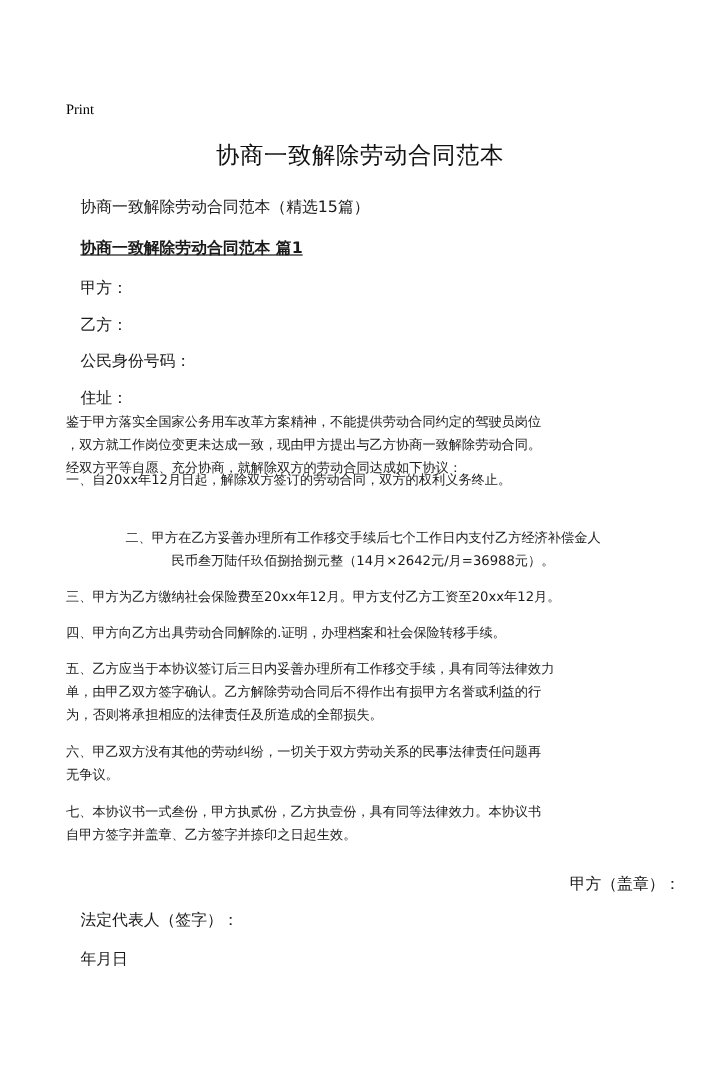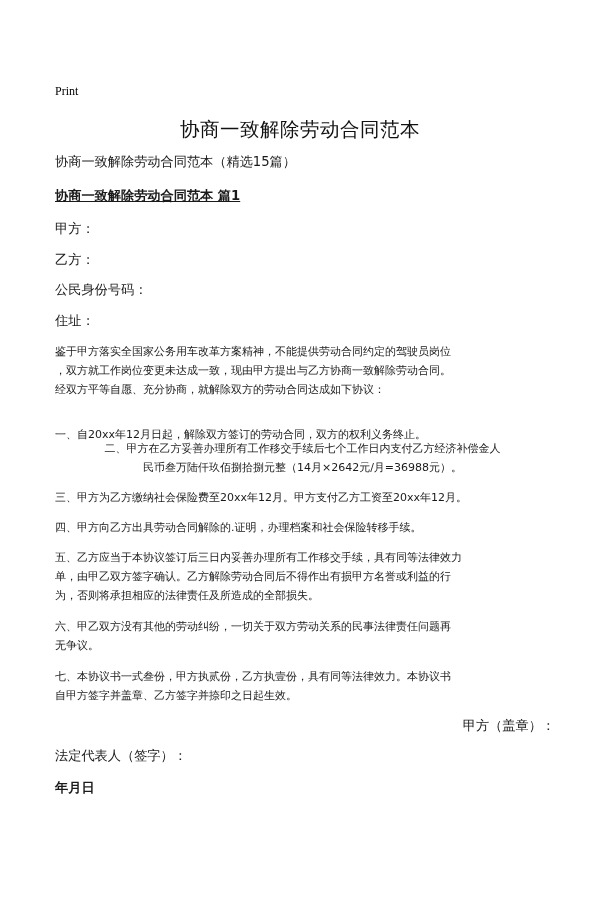--- a/index.html
+++ b/index.html
@@ -42,21 +42,21 @@
       color: #111;
       margin: 0;
     }
     .line {
       position: absolute;
       left: 55px;
       width: 500px;
       font-size: 13.2px;
       line-height: 19px;
       color: #1a1a1a;
-      margin: 0;
+      margin: 12px;
       white-space: nowrap;
     }
     .para {
       position: absolute;
       left: 55px;
       width: 495px;
       font-size: 11px;
       line-height: 19px;
       color: #1a1a1a;
       margin: 0;
@@ -87,21 +87,21 @@
   <p class="line" style="top:250px;">乙方：</p>
   <p class="line" style="top:280px;">公民身份号码：</p>
   <p class="line" style="top:311px;">住址：</p>
 
   <div class="para" style="top:342px;">
     <span class="row">鉴于甲方落实全国家公务用车改革方案精神，不能提供劳动合同约定的驾驶员岗位</span>
     <span class="row">，双方就工作岗位变更未达成一致，现由甲方提出与乙方协商一致解除劳动合同。</span>
     <span class="row">经双方平等自愿、充分协商，就解除双方的劳动合同达成如下协议：</span>
   </div>
 
-  <div class="para" style="top:425px;">
+  <div class="para" style="top:390px;">
     <span class="row">一、自20xx年12月日起，解除双方签订的劳动合同，双方的权利义务终止。</span>
   </div>
 
   <div class="para" style="top:439px;text-align:center;">
     <span class="row">二、甲方在乙方妥善办理所有工作移交手续后七个工作日内支付乙方经济补偿金人</span>
     <span class="row">民币叁万陆仟玖佰捌拾捌元整（14月×2642元/月=36988元）。</span>
   </div>
 
   <div class="para" style="top:488px;">
     <span class="row">三、甲方为乙方缴纳社会保险费至20xx年12月。甲方支付乙方工资至20xx年12月。</span>
@@ -122,15 +122,15 @@
     <span class="row">无争议。</span>
   </div>
 
   <div class="para" style="top:667px;">
     <span class="row">七、本协议书一式叁份，甲方执贰份，乙方执壹份，具有同等法律效力。本协议书</span>
     <span class="row">自甲方签字并盖章、乙方签字并捺印之日起生效。</span>
   </div>
 
   <p class="line" style="top:716px;text-align:right;">甲方（盖章）：</p>
   <p class="line" style="top:746px;">法定代表人（签字）：</p>
-  <p class="line" style="top:778px;font-weight:bold;">年月日</p>
+  <p class="line" style="top:778px;">年月日</p>
 
 </div>
 
 </body></html>

